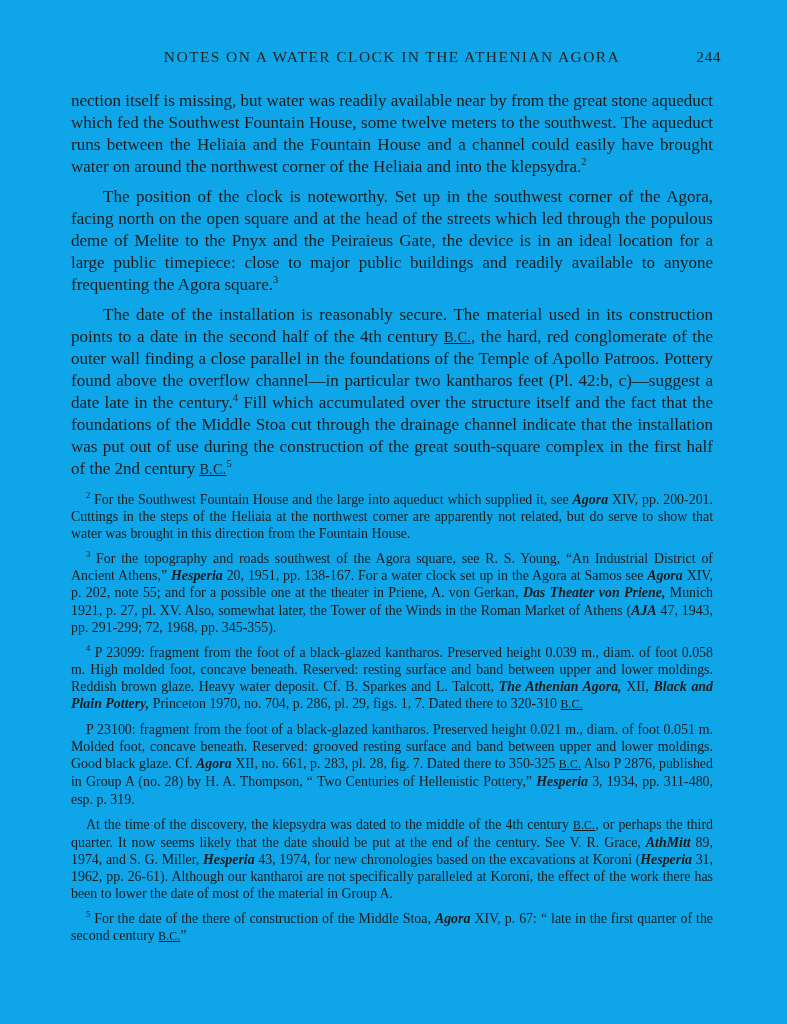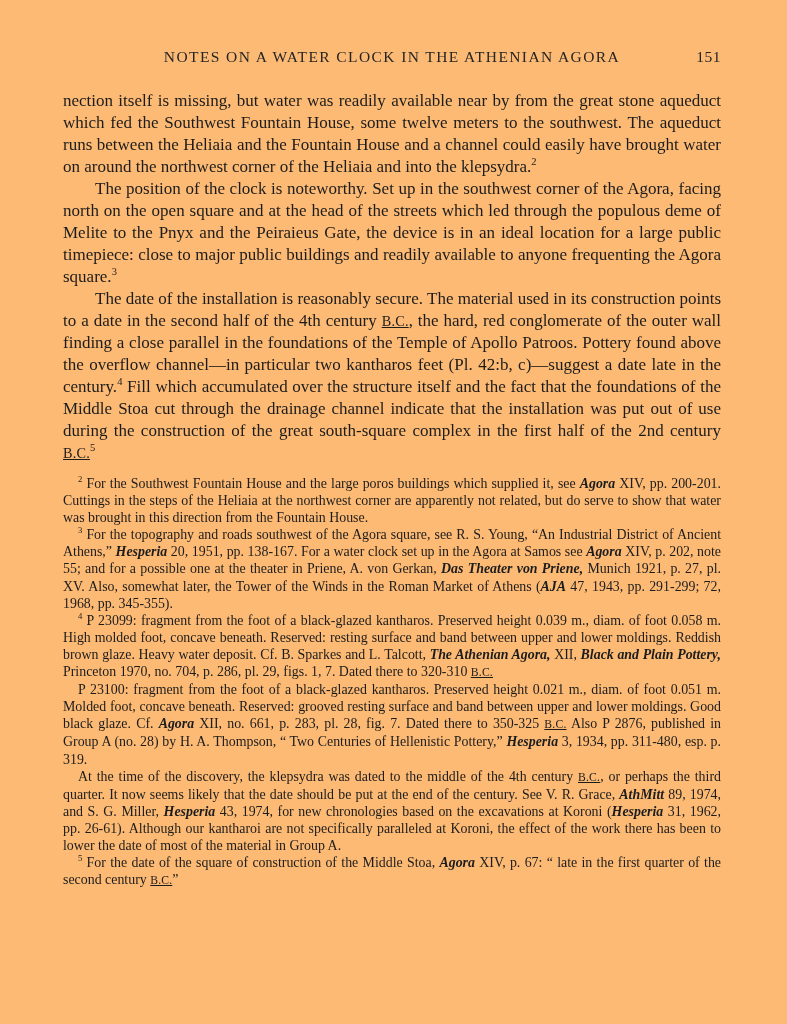--- a/index.html
+++ b/index.html
@@ -4,21 +4,21 @@
 <style>
   * { box-sizing: border-box; }
   html, body {
     margin: 0;
     padding: 0;
     background: #ffffff;
   }
   .page {
     width: 787px;
     height: 1024px;
-    background: #fdba74;
+    background: #0ea5e9;
     font-family: "Liberation Serif", "DejaVu Serif", serif;
     color: #1c1c1c;
     padding: 48px 66px 0 63px;
     position: relative;
     overflow: hidden;
   }
   .header {
     position: relative;
     text-align: center;
     font-size: 15.5px;
@@ -31,21 +31,21 @@
     position: absolute;
     right: 0;
     top: 0;
     letter-spacing: 0.5px;
   }
   .body-text {
     font-size: 17px;
     line-height: 22px;
     text-align: justify;
   }
-  p { margin: 0; padding: 0; }
+  p { margin: 8px; padding: 0; }
   .indent-body { text-indent: 32px; }
   .footnotes {
     margin-top: 11px;
     font-size: 13.9px;
     line-height: 17.1px;
     text-align: justify;
   }
   .indent-fn { text-indent: 15px; }
   .it { font-style: italic; font-weight: bold; }
   .sup {
@@ -59,31 +59,31 @@
     text-decoration: underline;
   }
 </style>
 </head>
 <body>
 
 <div class="page">
 
   <div class="header">
     <span class="running-title">NOTES ON A WATER CLOCK IN THE ATHENIAN AGORA</span>
-    <span class="page-number">151</span>
+    <span class="page-number">244</span>
   </div>
 
   <main class="body-text">
     <p class="para"><span>nection itself is missing, but water was readily available near by from the great stone aqueduct which fed the Southwest Fountain House, some twelve meters to the southwest. The aqueduct runs between the Heliaia and the Fountain House and a channel could easily have brought water on around the northwest corner of the Heliaia and into the klepsydra.</span><span class="sup">2</span></p>
     <p class="para indent-body"><span>The position of the clock is noteworthy. Set up in the southwest corner of the Agora, facing north on the open square and at the head of the streets which led through the populous deme of Melite to the Pnyx and the Peiraieus Gate, the device is in an ideal location for a large public timepiece: close to major public buildings and readily available to anyone frequenting the Agora square.</span><span class="sup">3</span></p>
     <p class="para indent-body"><span>The date of the installation is reasonably secure. The material used in its construction points to a date in the second half of the 4th century </span><span class="sc">B.C.</span><span>, the hard, red conglomerate of the outer wall finding a close parallel in the foundations of the Temple of Apollo Patroos. Pottery found above the overflow channel—in particular two kantharos feet (Pl. 42:b, c)—suggest a date late in the century.</span><span class="sup">4</span><span> Fill which accumulated over the structure itself and the fact that the foundations of the Middle Stoa cut through the drainage channel indicate that the installation was put out of use during the construction of the great south-square complex in the first half of the 2nd century </span><span class="sc">B.C.</span><span class="sup">5</span></p>
   </main>
 
   <section class="footnotes">
-    <p class="fn indent-fn"><span class="sup">2</span><span> For the Southwest Fountain House and the large poros buildings which supplied it, see </span><span class="it">Agora</span><span> XIV, pp. 200-201. Cuttings in the steps of the Heliaia at the northwest corner are apparently not related, but do serve to show that water was brought in this direction from the Fountain House.</span></p>
+    <p class="fn indent-fn"><span class="sup">2</span><span> For the Southwest Fountain House and the large into aqueduct which supplied it, see </span><span class="it">Agora</span><span> XIV, pp. 200-201. Cuttings in the steps of the Heliaia at the northwest corner are apparently not related, but do serve to show that water was brought in this direction from the Fountain House.</span></p>
     <p class="fn indent-fn"><span class="sup">3</span><span> For the topography and roads southwest of the Agora square, see R. S. Young, “An Industrial District of Ancient Athens,” </span><span class="it">Hesperia</span><span> 20, 1951, pp. 138-167. For a water clock set up in the Agora at Samos see </span><span class="it">Agora</span><span> XIV, p. 202, note 55; and for a possible one at the theater in Priene, A. von Gerkan, </span><span class="it">Das Theater von Priene,</span><span> Munich 1921, p. 27, pl. XV. Also, somewhat later, the Tower of the Winds in the Roman Market of Athens (</span><span class="it">AJA</span><span> 47, 1943, pp. 291-299; 72, 1968, pp. 345-355).</span></p>
     <p class="fn indent-fn"><span class="sup">4</span><span> P 23099: fragment from the foot of a black-glazed kantharos. Preserved height 0.039 m., diam. of foot 0.058 m. High molded foot, concave beneath. Reserved: resting surface and band between upper and lower moldings. Reddish brown glaze. Heavy water deposit. Cf. B. Sparkes and L. Talcott, </span><span class="it">The Athenian Agora,</span><span> XII, </span><span class="it">Black and Plain Pottery,</span><span> Princeton 1970, no. 704, p. 286, pl. 29, figs. 1, 7. Dated there to 320-310 </span><span class="sc">B.C.</span></p>
     <p class="fn indent-fn"><span>P 23100: fragment from the foot of a black-glazed kantharos. Preserved height 0.021 m., diam. of foot 0.051 m. Molded foot, concave beneath. Reserved: grooved resting surface and band between upper and lower moldings. Good black glaze. Cf. </span><span class="it">Agora</span><span> XII, no. 661, p. 283, pl. 28, fig. 7. Dated there to 350-325 </span><span class="sc">B.C.</span><span> Also P 2876, published in Group A (no. 28) by H. A. Thompson, “ Two Centuries of Hellenistic Pottery,” </span><span class="it">Hesperia</span><span> 3, 1934, pp. 311-480, esp. p. 319.</span></p>
     <p class="fn indent-fn"><span>At the time of the discovery, the klepsydra was dated to the middle of the 4th century </span><span class="sc">B.C.</span><span>, or perhaps the third quarter. It now seems likely that the date should be put at the end of the century. See V. R. Grace, </span><span class="it">AthMitt</span><span> 89, 1974, and S. G. Miller, </span><span class="it">Hesperia</span><span> 43, 1974, for new chronologies based on the excavations at Koroni (</span><span class="it">Hesperia</span><span> 31, 1962, pp. 26-61). Although our kantharoi are not specifically paralleled at Koroni, the effect of the work there has been to lower the date of most of the material in Group A.</span></p>
-    <p class="fn indent-fn"><span class="sup">5</span><span> For the date of the square of construction of the Middle Stoa, </span><span class="it">Agora</span><span> XIV, p. 67: “ late in the first quarter of the second century </span><span class="sc">B.C.</span><span>”</span></p>
+    <p class="fn indent-fn"><span class="sup">5</span><span> For the date of the there of construction of the Middle Stoa, </span><span class="it">Agora</span><span> XIV, p. 67: “ late in the first quarter of the second century </span><span class="sc">B.C.</span><span>”</span></p>
   </section>
 
 </div>
 
 </body></html>

